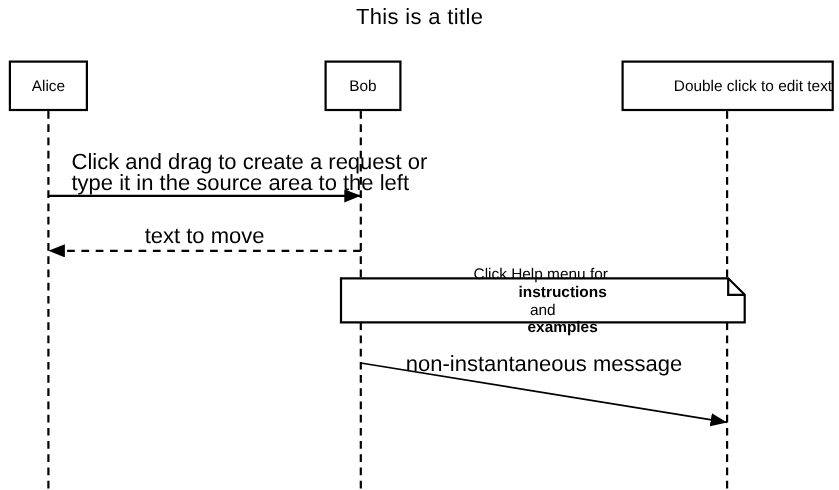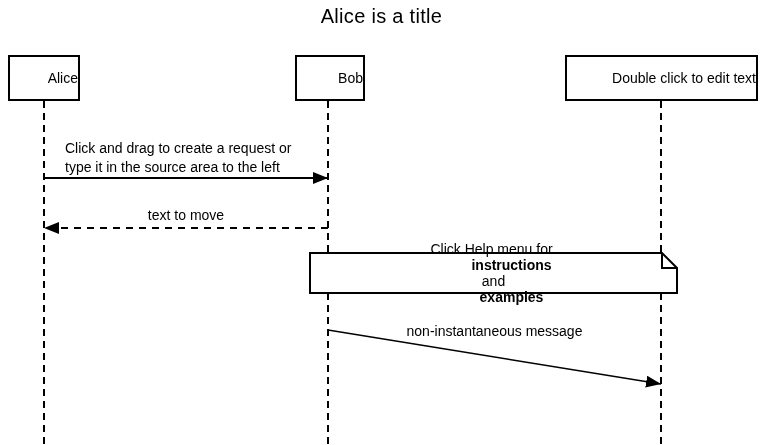--- a/index.html
+++ b/index.html
@@ -35,30 +35,30 @@
   }
   .actor-box {
     position: absolute;
     top: 55px;
     height: 46px;
     box-sizing: border-box;
     border: 2px solid #000000;
     background: #ffffff;
     display: flex;
     align-items: center;
-    justify-content: flex-end;
+    justify-content: center;
     font-size: 14px;
     white-space: nowrap;
   }
   .actor-alice { left: 8px;   width: 72px;  }
   .actor-bob   { left: 295px; width: 70px;  }
   .actor-third { left: 565px; width: 193px; padding-left: 46px; }
   .msg-label {
     position: absolute;
-    font-size: 14px;
+    font-size: 20px;
     line-height: 19px;
     white-space: nowrap;
   }
   .msg1-label {
     left: 65px;
     top: 139px;
     text-align: left;
   }
   .msg2-label {
     left: 44px;
@@ -108,21 +108,21 @@
     <line x1="328" y1="228" x2="44" y2="228" stroke="#000000" stroke-width="2" stroke-dasharray="7,6" marker-end="url(#arrowhead)"></line>
 
     <g>
       <path d="M310,253 L662,253 L677,268 L677,293 L310,293 Z" fill="#ffffff" stroke="#000000" stroke-width="2" stroke-linejoin="miter"></path>
       <path d="M662,253 L662,268 L677,268" fill="none" stroke="#000000" stroke-width="2"></path>
     </g>
 
     <line x1="328" y1="330" x2="661" y2="384" stroke="#000000" stroke-width="1.5" marker-end="url(#arrowhead)"></line>
   </svg>
 
-  <div class="title">Alice is a title</div>
+  <div class="title">This is a title</div>
 
   <div class="actor-box actor-alice">
     <span>Alice</span>
   </div>
   <div class="actor-box actor-bob">
     <span>Bob</span>
   </div>
   <div class="actor-box actor-third">
     <span>Double click to edit text</span>
   </div>

